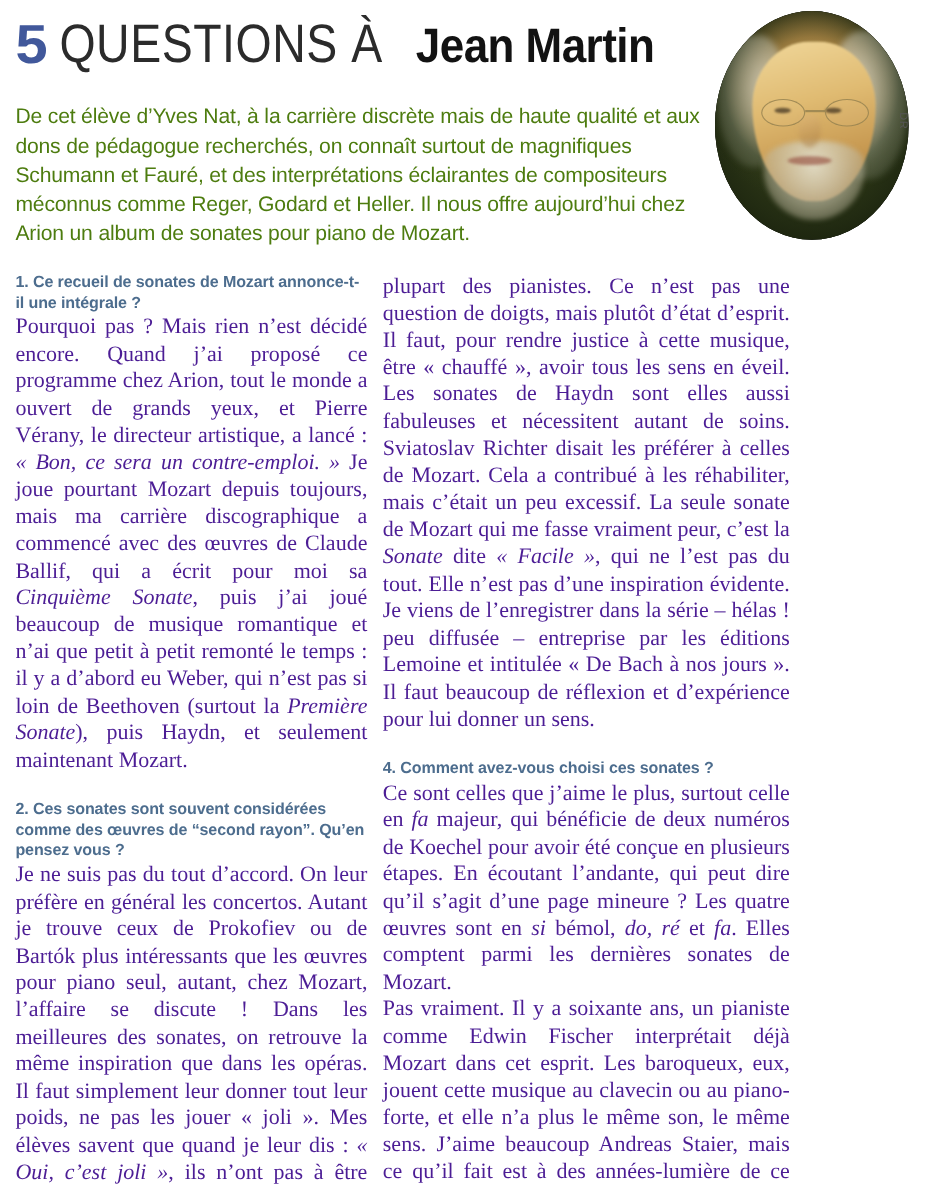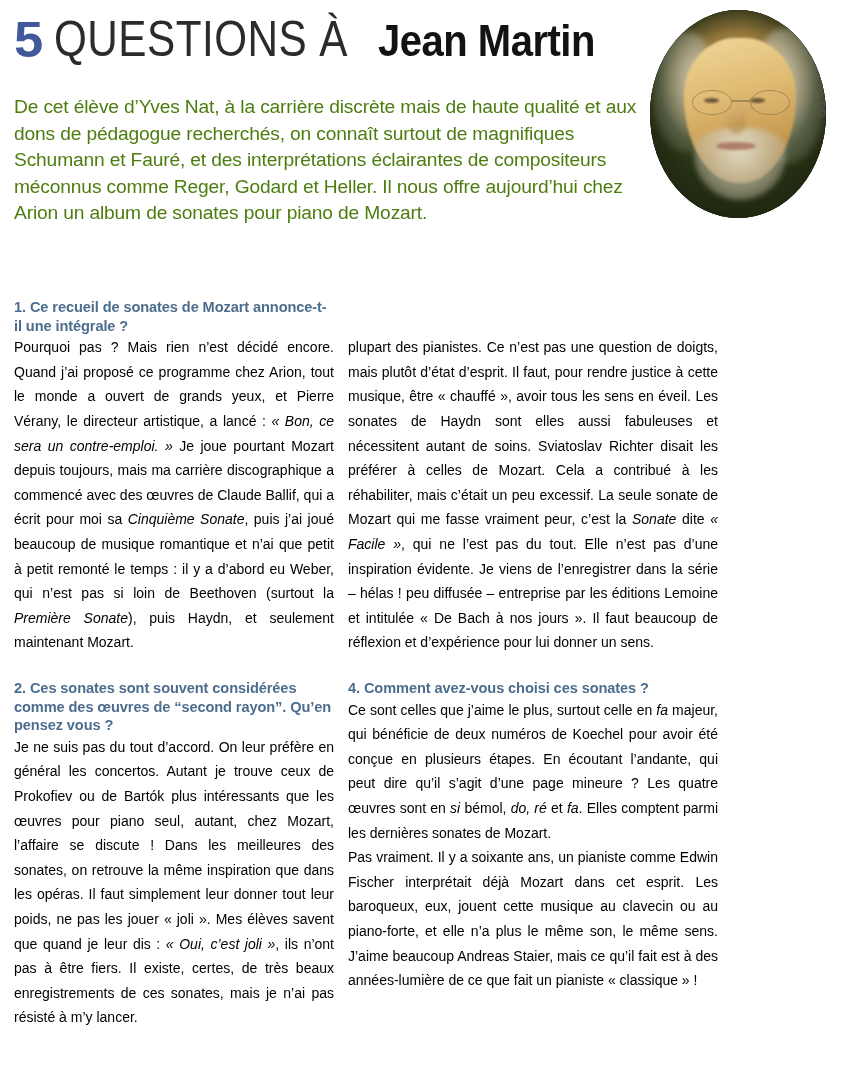--- a/index.html
+++ b/index.html
@@ -178,43 +178,42 @@
 
   
   .columns {
     position: absolute;
     left: 0; top: 248px;
     width: 736px;
     height: 832px;
     padding: 0 12px 0 14px;
     display: flex;
     gap: 0;
-    align-items: center;
   }
   .col-left   { width: 334px; flex: none; padding-right: 14px; }
   .col-middle { width: 126px; flex: none; padding-right: 10px; }
   .col-right  { width: 370px; flex: none; }
 
   .q-heading {
     font-family: "Liberation Sans", sans-serif;
     font-weight: bold;
     font-size: 14.6px;
     line-height: 18.6px;
     color: #4d6d8e;
     letter-spacing: -0.1px;
     margin: 0 0 0 0;
   }
   .q-heading.spaced { margin-top: 24px; }
 
   .body-text {
-    font-family: Liberation Sans, sans-serif;
-    font-size: 14px;
+    font-family: Liberation Serif, serif;
+    font-size: 20px;
     line-height: 24.6px;
     text-align: justify;
-    color: #000000;
+    color: #4c1d95;
     margin: 0;
     hyphens: manual;
   }
   .body-text i { font-style: italic; }
 
   .sidebar-note {
     font-family: "Liberation Sans", sans-serif;
     font-size: 13.4px;
     line-height: 19.3px;
     color: #4d6d8e;

